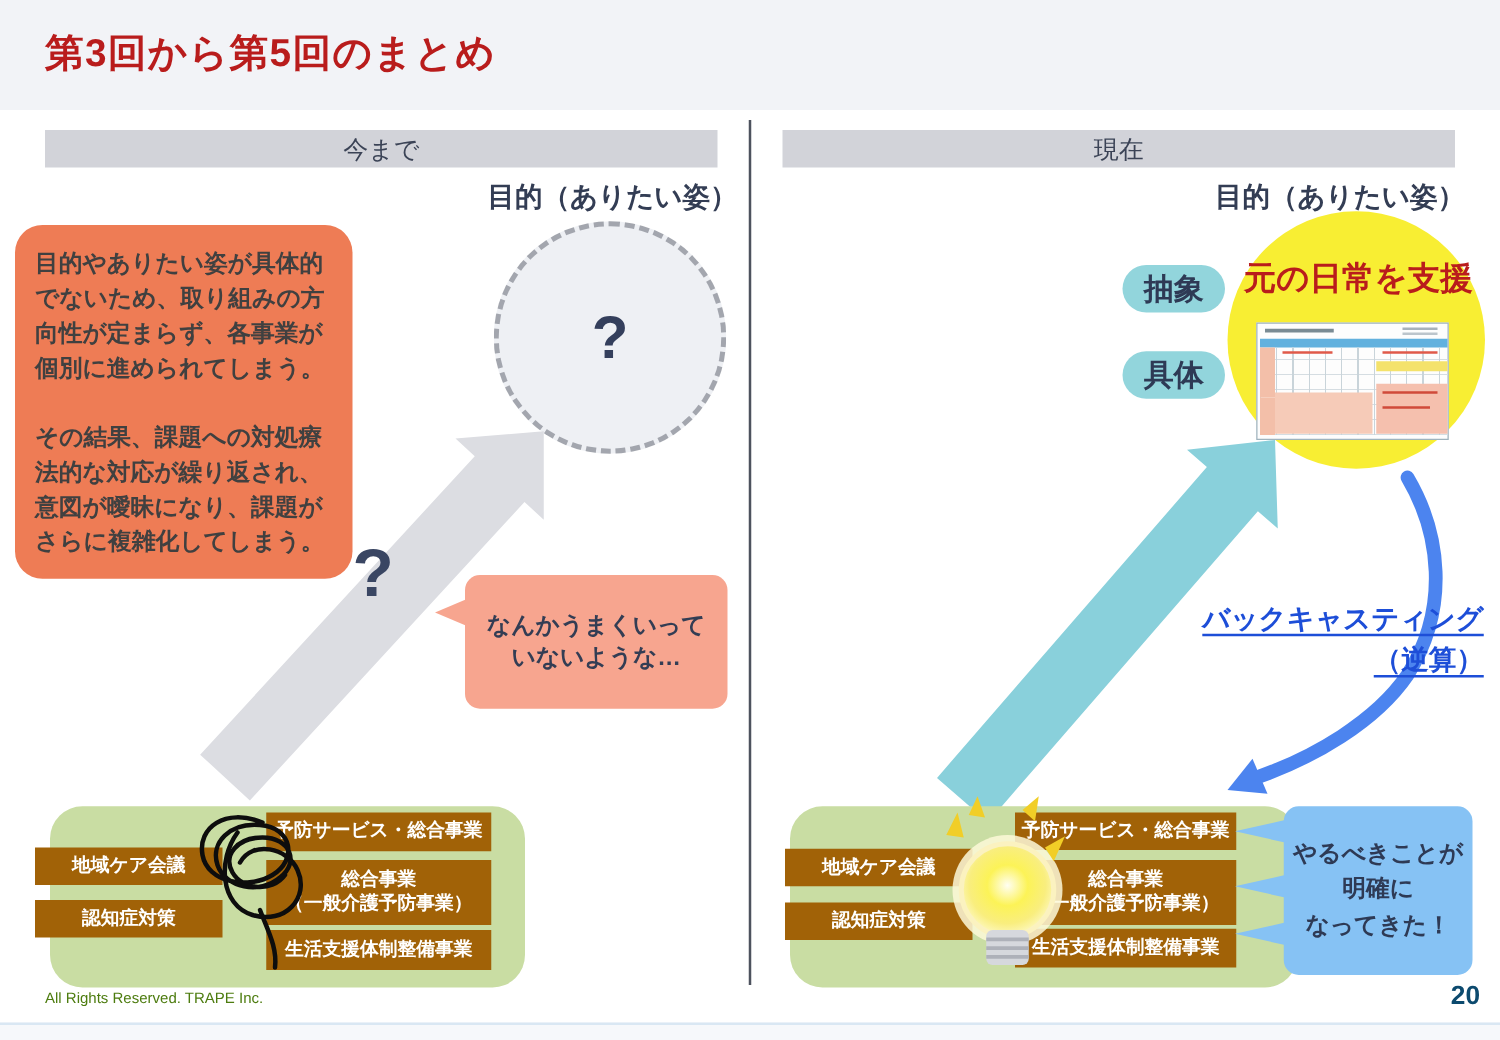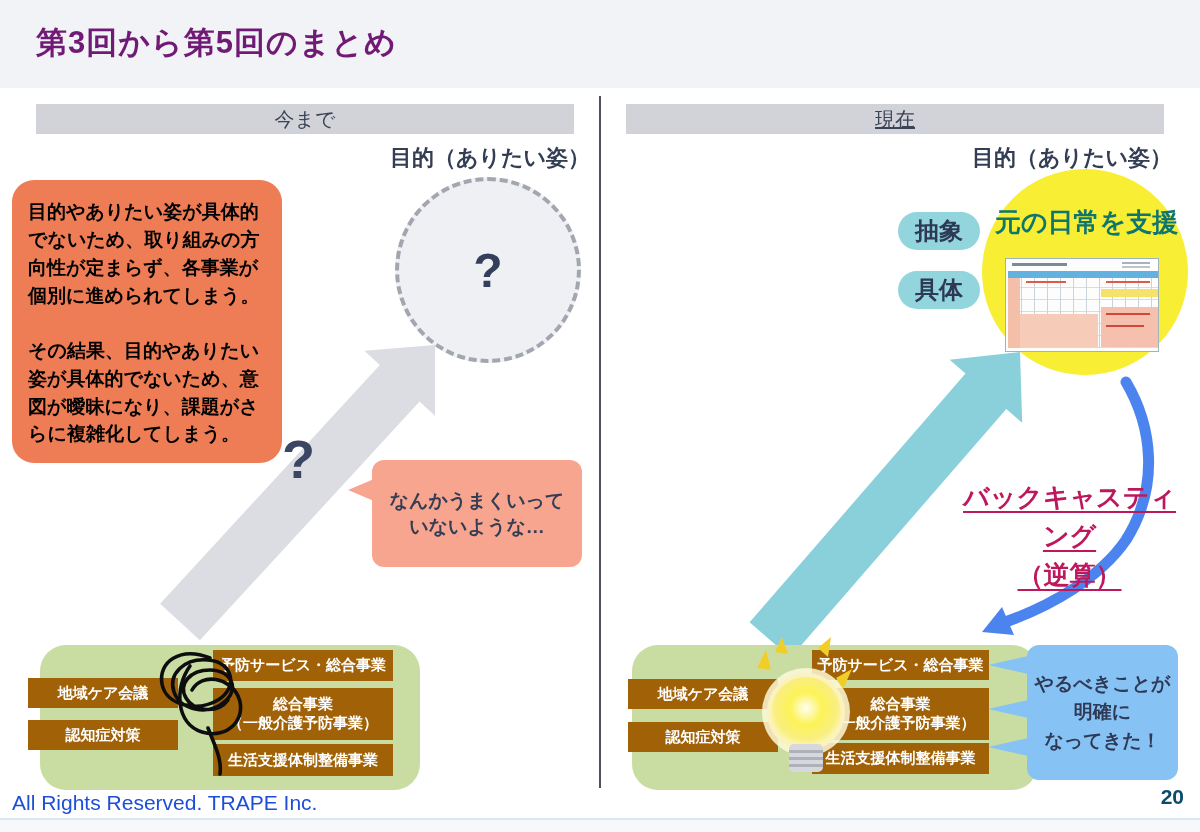--- a/index.html
+++ b/index.html
@@ -5,58 +5,58 @@
   * { margin:0; padding:0; box-sizing:border-box; }
   html,body { width:1200px; height:832px; }
   body {
     font-family:"Liberation Sans","DejaVu Sans",sans-serif;
     background:#ffffff; position:relative; overflow:hidden;
     color:#353e57;
   }
   .abs { position:absolute; }
   .top-band { left:0; top:0; width:1200px; height:88px; background:#f2f3f7; }
   .bottom-band { left:0; top:818px; width:1200px; height:14px; background:#f6f8fb; border-top:2px solid #d9e7f3; }
-  .slide-title { left:36px; top:22px; font-size:31px; font-weight:bold; color:#701a75; letter-spacing:1px; }
+  .slide-title { left:36px; top:22px; font-size:31px; font-weight:bold; color:#b91c1c; letter-spacing:1px; }
   .divider { left:599px; top:96px; width:2px; height:692px; background:#4d525e; }
   .col-header { top:104px; width:538px; height:30px; background:#d2d3d9; color:#3b4356;
     font-size:20px; display:flex; align-items:center; justify-content:center; }
   .goal-heading { top:143px; font-size:22px; font-weight:bold; color:#333d54; text-align:right; }
   .dashed-circle { left:395px; top:177px; width:186px; height:186px; border:4px dashed #a3a6ae;
     border-radius:50%; background:#eef0f4; display:flex; align-items:center; justify-content:center; }
   .circle-q { font-size:48px; font-weight:bold; color:#343f5c; }
   .arrow-q { left:282px; top:428px; font-size:54px; font-weight:bold; color:#3a4663; }
   .textbox { border-radius:22px; padding:18px 16px; font-size:19px; line-height:1.47; font-weight:600; }
-  .problem-box { left:12px; top:180px; width:270px; height:283px; background:#ee7c55; color:#000000; }
+  .problem-box { left:12px; top:180px; width:270px; height:283px; background:#ee7c55; color:#404040; }
   .textbox p + p { margin-top:27px; }
   .bubble-pink { left:372px; top:460px; width:210px; height:107px; background:#f7a58f; border-radius:12px;
     color:#333d54; font-size:19px; font-weight:600; text-align:center;
     display:flex; flex-direction:column; justify-content:center; gap:22px; padding:8px 12px; line-height:1.35; }
   .bubble-pink-tail { left:348px; top:479px; width:0; height:0; border-style:solid;
     border-width:11px 26px 11px 0; border-color:transparent #f7a58f transparent transparent; }
   .yellow-circle { left:982px; top:169px; width:206px; height:206px; border-radius:50%; background:#f8ee33; }
   .pill { left:898px; width:82px; height:38px; background:#92d5dc; border-radius:19px; color:#2e3a55;
     font-size:24px; font-weight:600; display:flex; align-items:center; justify-content:center; }
-  .goal-text { left:995px; top:205px; font-size:26px; font-weight:600; color:#0f766e; }
-  .backcasting { left:952px; top:478px; width:235px; text-align:center; font-size:26px; font-weight:600;
-    color:#be185d; line-height:1.5; z-index:6; }
+  .goal-text { left:995px; top:205px; font-size:26px; font-weight:600; color:#b91c1c; }
+  .backcasting { left:952px; top:478px; width:235px; text-align:right; font-size:22px; font-weight:600;
+    color:#1d4ed8; line-height:1.5; z-index:6; }
   .backcasting span { text-decoration:underline; text-underline-offset:5px; }
   .green-zone { top:645px; height:145px; background:#c9dda3; border-radius:26px; }
   .bar { background:#a16207; color:#ffffff; font-weight:bold; font-size:15px; text-align:center;
     display:flex; align-items:center; justify-content:center; line-height:1.25; white-space:pre-line; z-index:2; }
   .bubble-blue { left:1027px; top:645px; width:151px; height:135px; background:#86c2f4; border-radius:12px;
     color:#2e3a55; font-size:19px; font-weight:600; text-align:center; white-space:pre-line;
     display:flex; align-items:center; justify-content:center; line-height:1.5; z-index:4; }
   .bb-tail { width:0; height:0; border-style:solid; z-index:4;
     border-width:9px 40px 9px 0; border-color:transparent #86c2f4 transparent transparent; }
   .mini-table { left:1005px; top:258px; width:154px; height:94px; background:#fdfdfd;
     border:1px solid #9fb3bd; z-index:3; }
   .mt-grid { position:absolute; left:2px; top:19px; width:150px; height:70px;
     background-image:repeating-linear-gradient(90deg,#c9d4da 0 1px,transparent 1px 13px),
       repeating-linear-gradient(0deg,#d5dde2 0 1px,transparent 1px 12px); }
-  .footer-copy { left:12px; top:791px; font-size:21px; color:#1d4ed8; }
+  .footer-copy { left:36px; top:791px; font-size:12px; color:#4d7c0f; }
   .page-num { left:1148px; top:785px; width:36px; text-align:right; font-size:21px; font-weight:bold; color:#0c4a6e; }
   svg.overlay { position:absolute; pointer-events:none; }
 </style>
 </head>
 <body>
 
 <div class="abs top-band"></div>
 <div class="abs bottom-band"></div>
 <div class="abs slide-title">第3回から第5回のまとめ</div>
 <div class="abs divider"></div>
@@ -69,21 +69,21 @@
     <span class="circle-q">?</span>
   </div>
 
   <svg class="overlay" style="left:0;top:0;" width="600" height="700">
     <polygon points="160.1,603.7 379.8,365 364.4,350.8 435,345 435,415.8 419.6,401.6 199.9,640.3" fill="#dcdde2"></polygon>
   </svg>
   <div class="abs arrow-q">?</div>
 
   <div class="abs textbox problem-box">
     <p>目的やありたい姿が具体的でないため、取り組みの方向性が定まらず、各事業が個別に進められてしまう。</p>
-    <p>その結果、目的やありたい姿が具体的でないため、意図が曖昧になり、課題がさらに複雑化してしまう。</p>
+    <p>その結果、課題への対処療法的な対応が繰り返され、意図が曖昧になり、課題がさらに複雑化してしまう。</p>
   </div>
 
   <div class="abs bubble-pink-tail"></div>
   <div class="abs bubble-pink">
     <div>なんかうまくいっていないような…</div>
   </div>
 
   <div class="abs green-zone" style="left:40px;width:380px;"></div>
   <div class="abs bar" style="left:28px;top:678px;width:150px;height:30px;">地域ケア会議</div>
   <div class="abs bar" style="left:28px;top:720px;width:150px;height:30px;">認知症対策</div>
@@ -95,27 +95,27 @@
   <svg class="overlay" style="left:150px;top:640px;z-index:3;" width="115" height="145" viewBox="0 0 115 145">
     <g fill="none" stroke="#0d0d0d" stroke-width="3.6" stroke-linecap="round">
       <path d="M60 18 C30 6 8 22 12 44 C16 66 48 72 68 60 C88 48 84 22 58 20 C34 18 18 34 24 52 C30 70 58 76 74 62 C90 50 82 30 60 30 C40 30 28 44 36 58 C44 72 68 74 78 60"></path>
       <path d="M40 26 C24 48 26 84 52 92 C78 100 98 78 88 56 C80 38 52 32 42 50"></path>
       <path d="M58 88 C64 104 72 118 70 134"></path>
     </g>
   </svg>
 </div>
 
 <div>
-  <div class="abs col-header" style="left:626px;text-decoration:underline;">現在</div>
+  <div class="abs col-header" style="left:626px;">現在</div>
   <div class="abs goal-heading" style="left:900px;width:272px;">目的（ありたい姿）</div>
 
   <div class="abs yellow-circle"></div>
   <div class="abs goal-text">元の日常を支援</div>
   <div class="abs pill" style="top:212px;">抽象</div>
-  <div class="abs pill" style="top:271px;">具体</div>
+  <div class="abs pill" style="top:281px;">具体</div>
 
   <svg class="overlay" style="left:600px;top:0;" width="600" height="700" viewBox="600 0 600 700">
     <polygon points="749.6,622.3 965.5,373.6 949.6,359.8 1020,352 1022.2,422.8 1006.3,409 790.4,657.7" fill="#89d0db"></polygon>
   </svg>
 
   <div class="abs mini-table">
     <div class="abs" style="left:6px;top:4px;width:55px;height:3px;background:#7a8b94;"></div>
     <div class="abs" style="left:116px;top:3px;width:28px;height:2px;background:#a8b2ba;"></div>
     <div class="abs" style="left:116px;top:7px;width:28px;height:2px;background:#bcc5cc;"></div>
     <div class="abs" style="left:2px;top:12px;width:150px;height:7px;background:#62b1de;"></div>

